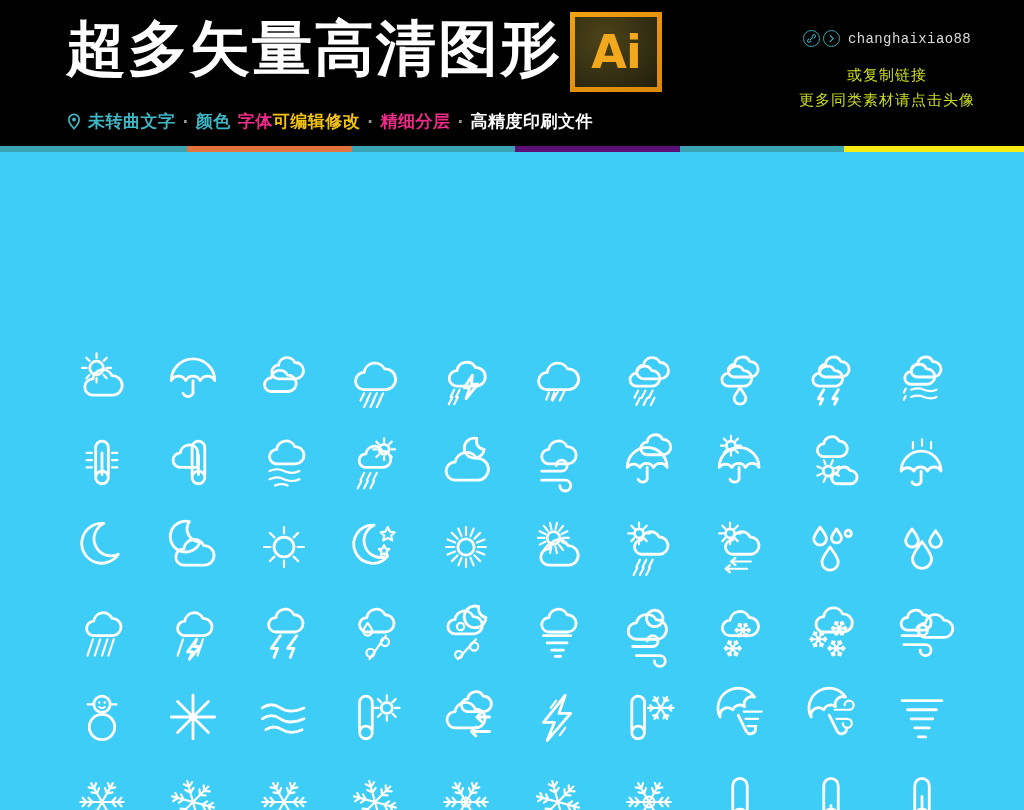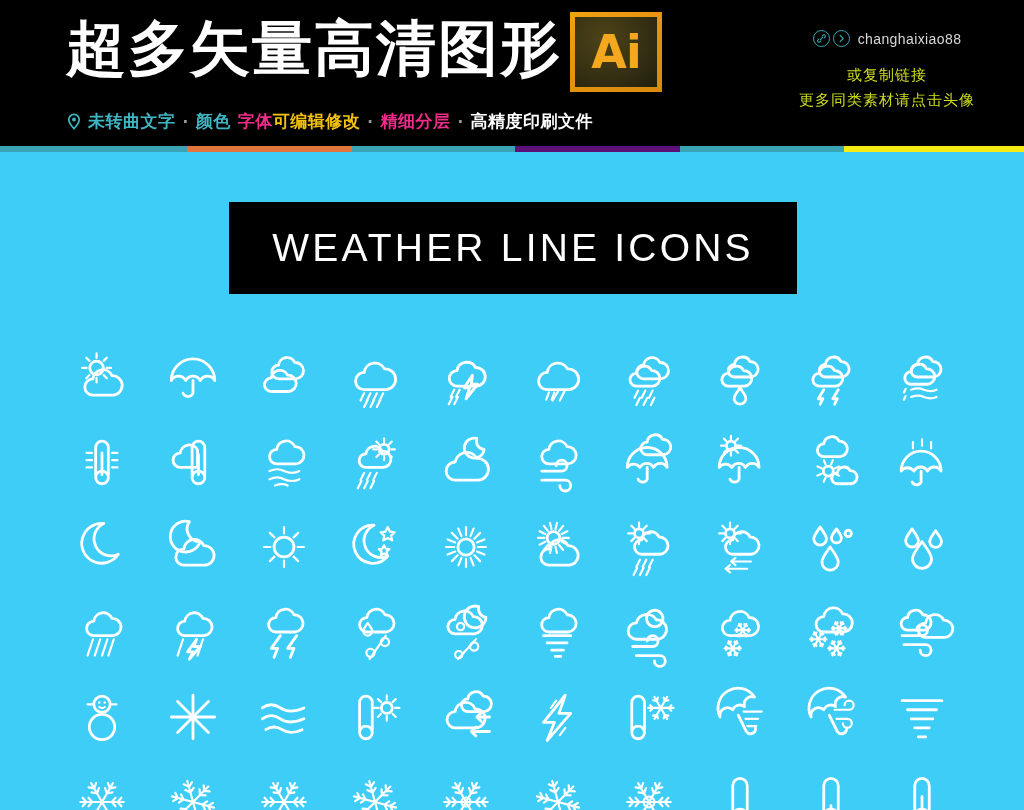--- a/index.html
+++ b/index.html
@@ -76,21 +76,21 @@
   .acct-circ {
     width: 17px; height: 17px;
     border: 1.4px solid #3aa9b5;
     border-radius: 50%;
     display: inline-flex;
     align-items: center;
     justify-content: center;
     flex: 0 0 auto;
   }
   .acct-handle {
-    font-family: Liberation Sans, sans-serif;
+    font-family: Liberation Mono, monospace;
     font-size: 14px;
     color: #d8d8d8;
     margin-left: 5px;
     letter-spacing: 0.4px;
   }
   .acct-sub {
     margin-top: 16px;
     font-family: "DejaVu Sans", sans-serif;
     font-size: 15px;
     color: #cddd1f;
@@ -240,23 +240,20 @@
       <span style="background: rgb(58, 163, 180); width: 187px;"></span>
       <span style="background: rgb(226, 117, 60); width: 165px;"></span>
       <span style="background: rgb(58, 163, 180); width: 163px;"></span>
       <span style="background: rgb(92, 17, 121); width: 165px;"></span>
       <span style="background: rgb(58, 163, 180); width: 164px;"></span>
       <span style="background: rgb(246, 236, 19); width: 180px;"></span>
     </div>
 
   <div class="body-area" id="body-area">
 
-    <div class="title-plate">
-      <span class="title-plate-text">WEATHER LINE ICONS</span>
-    </div>
 
     <div class="icon-grid" id="icon-grid">
         <div class="icon-cell">
           <svg viewBox="0 0 64 64">
             <path d="M37.0 22.0 L42.0 22.0 M33.8 29.8 L37.3 33.3 M26.0 33.0 L26.0 38.0 M18.2 29.8 L14.7 33.3 M15.0 22.0 L10.0 22.0 M18.2 14.2 L14.7 10.7 M26.0 11.0 L26.0 6.0 M33.8 14.2 L37.3 10.7 " class="thin"></path>
             <circle cx="26" cy="22" r="7.5"></circle>
             <path d="M22 52 a9 9 0 0 1 0-18 a11 11 0 0 1 21-3.5 a8 8 0 0 1 1 21.5 z"></path>
           </svg>
         </div>
         <div class="icon-cell">

